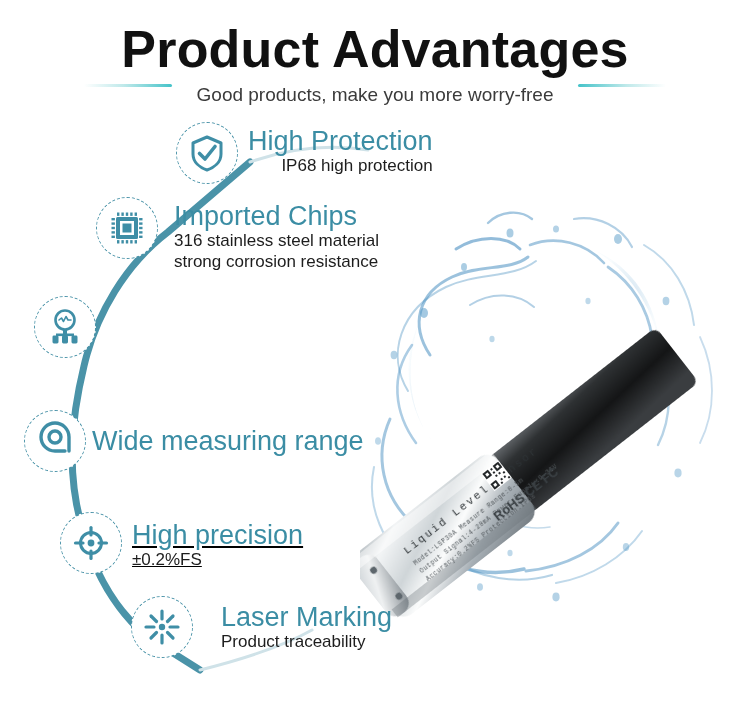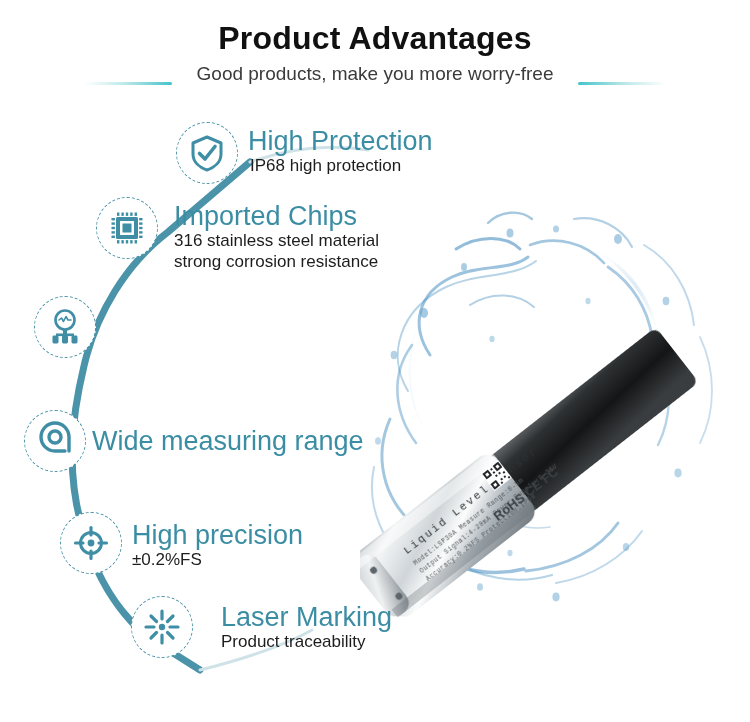--- a/index.html
+++ b/index.html
@@ -8,25 +8,25 @@
     background:#ffffff;
     font-family:"Liberation Sans", sans-serif;
     overflow:hidden;
     position:relative;
   }
   #stage{position:relative;width:750px;height:722px;overflow:hidden;background:#fff;}
 
   
   .header{position:absolute;left:0;top:0;width:750px;text-align:center;}
   .title{
-    font-size:32px;font-weight:700;color:#111;letter-spacing:.2px;
+    font-size:52px;font-weight:700;color:#111;letter-spacing:.2px;
     margin:0;padding-top:22px;line-height:1.05;
   }
   .sub-wrap{
-    display:flex;align-items:flex-end;justify-content:center;gap:25px;
+    display:flex;align-items:flex-start;justify-content:center;gap:25px;
     margin-top:7px;
   }
   .subtitle{font-size:19px;color:#3b3b3b;white-space:nowrap;}
   .rule{height:3px;width:88px;border-radius:2px;}
   .rule.left{background:linear-gradient(90deg,#ffffff 0%,#bfe9ea 45%,#45c3c9 100%);}
   .rule.right{background:linear-gradient(270deg,#ffffff 0%,#bfe9ea 45%,#45c3c9 100%);}
 
   
   .product{position:absolute;left:360px;top:205px;width:400px;height:430px;}
   .product svg{display:block;}
@@ -49,24 +49,24 @@
   }
   .fdesc{
     font-size:17px;color:#1d1d1d;line-height:1.22;white-space:nowrap;
   }
 
   
   #f-protection{left:176px;top:122px;}
   #f-chips{left:96px;top:197px;}
   #f-structure{left:34px;top:296px;}
   #f-range{left:24px;top:410px;}
-  #f-precision{left:60px;top:512px;}
+  #f-precision{left:60px;top:512px;text-decoration:underline;}
   #f-laser{left:131px;top:596px;gap:18px;}
 
-  #f-protection .ftext{margin-left:10px;padding-top:4px;}
+  #f-protection .ftext{margin-left:10px;padding-top:4px;text-align:right;}
   #f-protection .fdesc{margin-left:2px;}
   #f-chips .ftext{margin-left:16px;padding-top:4px;}
   #f-structure .ftext{margin-left:8px;padding-top:20px;}
   #f-structure .fdesc{margin-left:16px;}
   #f-range .ftext{margin-left:6px;padding-top:16px;}
   #f-range .fdesc{margin-left:10px;}
   #f-precision .ftext{margin-left:10px;padding-top:8px;}
   #f-laser .ftext{margin-left:10px;padding-top:6px;}
 </style>
 </head>

